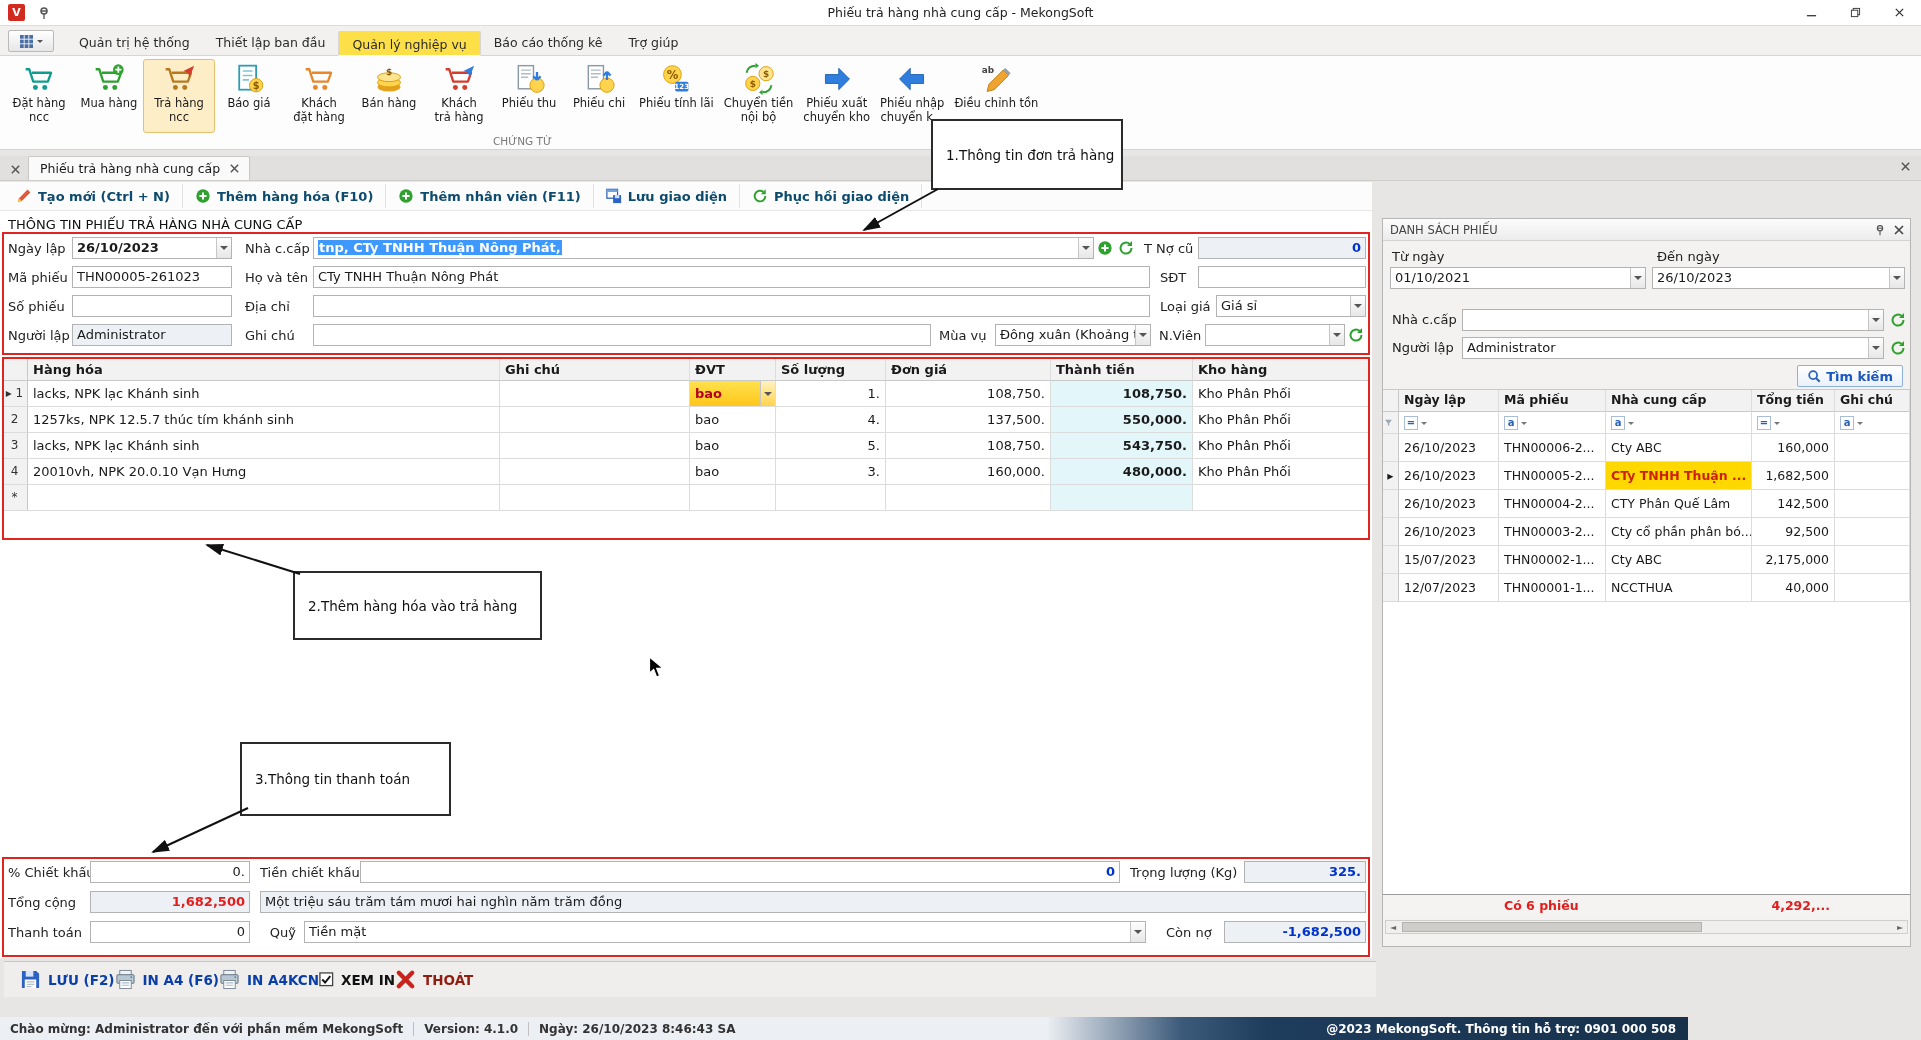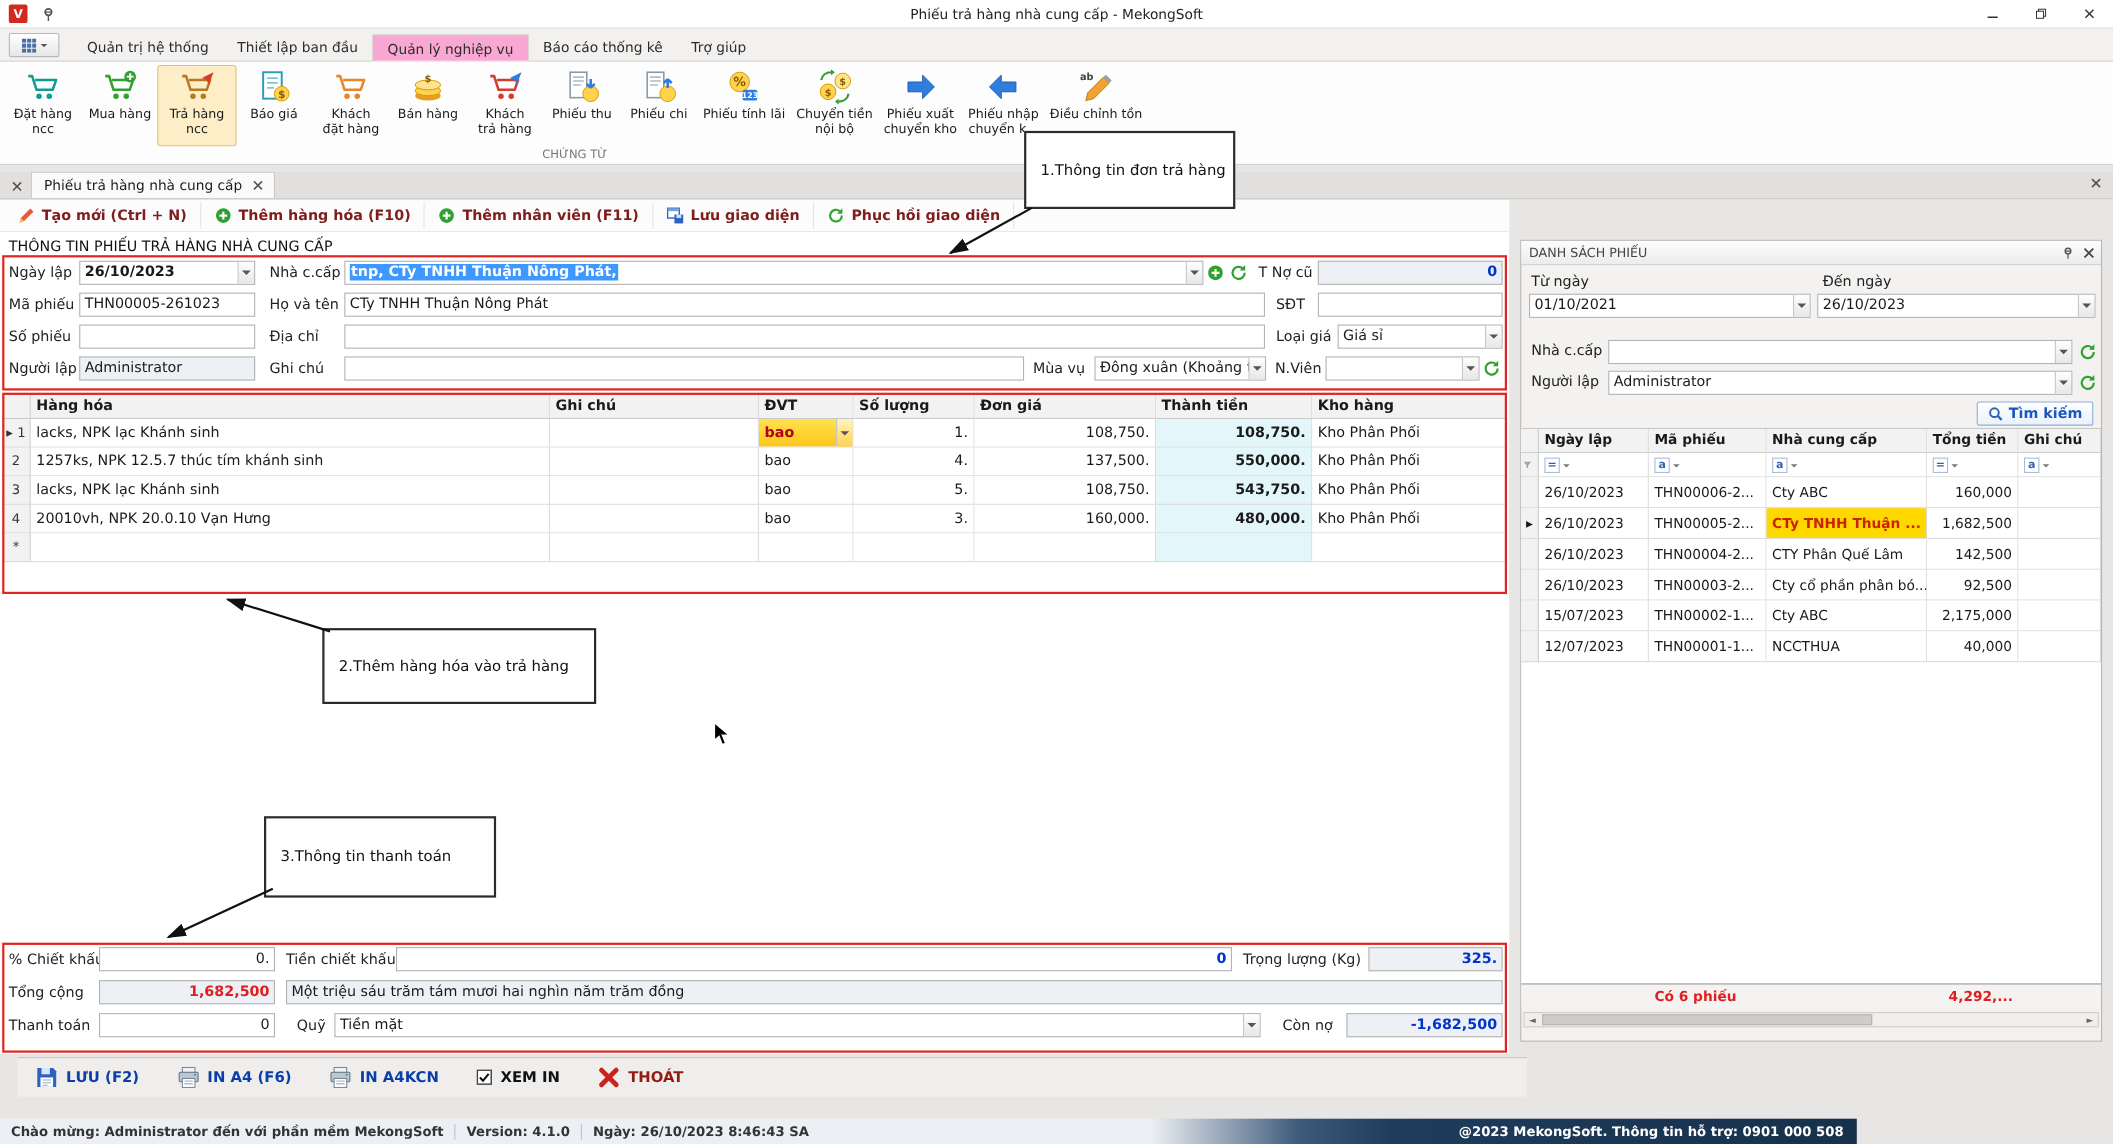--- a/index.html
+++ b/index.html
@@ -13,21 +13,21 @@
 .tb-pin{margin-left:12px;width:14px;height:14px;flex:none}
 .tb-title{position:absolute;left:0;right:0;text-align:center;font-size:12.5px;color:#222;pointer-events:none}
 .tb-controls{margin-left:auto;display:flex;height:100%}
 .tb-btn{width:44px;height:100%;display:flex;align-items:center;justify-content:center}
 .tb-btn svg{width:11px;height:11px}
 
 
 .menubar{position:absolute;left:0;top:26px;width:100%;height:30px;background:#f2f1ef;display:flex;align-items:flex-end;padding-left:8px;border-bottom:1px solid #d8d6d4;z-index:4}
 .app-btn{width:46px;height:22px;margin:0 12px 3px 0;border:1px solid #b9b9b9;border-radius:2px;background:linear-gradient(#fff,#e6e6e6);display:flex;align-items:center;justify-content:center;gap:4px;flex:none}
 .menu-tab{height:25px;line-height:25px;padding:0 13px;font-size:12.5px;color:#2b2b2b}
-.menu-tab.active{background:#f9a8d4;border:1px solid #d8d6d4;border-bottom:1px solid #fdfdfd;border-radius:2px 2px 0 0;margin-bottom:-1px}
+.menu-tab.active{background:#fde047;border:1px solid #d8d6d4;border-bottom:1px solid #fdfdfd;border-radius:2px 2px 0 0;margin-bottom:-1px}
 
 
 .ribbon{position:absolute;left:0;top:56px;width:100%;height:94px;background:#fdfdfd;border-bottom:1px solid #d5d3d1;z-index:3}
 .ribbon-items{display:flex;align-items:stretch;padding:4px 2px 0 4px;height:76px}
 .ribbon-item{min-width:70px;padding:3px 5px;display:flex;flex-direction:column;align-items:center;border-radius:2px}
 .ribbon-item.hl{background:#fdeec8;outline:1px solid #e6c06a}
 .ricon,.ricon svg{width:32px;height:32px;display:block}
 .rlbl{margin-top:2px;font-size:11.5px;line-height:1.18;text-align:center;white-space:pre-line;color:#1a1a1a}
 .ribbon-caption{position:absolute;top:79px;left:0;width:1045px;text-align:center;font-size:10.5px;color:#777}
 
@@ -35,21 +35,21 @@
 .tabbar{position:absolute;left:0;top:156px;width:100%;height:25px;background:#e2e0de;border-bottom:1px solid #cfcdca;display:flex;align-items:flex-end;z-index:3}
 .tab-close-all{width:22px;height:20px;margin:0 2px 1px 4px;display:flex;align-items:center;justify-content:center}
 .doc-tab{height:24px;background:#fafafa;border:1px solid #c9c7c4;border-bottom:none;display:flex;align-items:center;padding:0 9px 0 11px;font-size:12.5px;gap:9px;border-radius:2px 2px 0 0}
 .tab-close-right{position:absolute;right:7px;top:5px;width:14px;height:14px}
 .xicon svg{width:11px;height:11px;display:block}
 
 
 .left-pane{position:absolute;left:0;top:182px;width:1372px;height:776px;background:#fff}
 .atoolbar{position:absolute;left:0;top:0;width:100%;height:29px;background:#fcfcfc;border-bottom:1px solid #e8e8e8;display:flex;align-items:center;padding-left:4px}
 .abtn{display:flex;align-items:center;gap:6px;padding:0 12px;height:24px;border-right:1px solid #e4e4e4}
-.abtn .al{color:#7f1d1d;font-weight:bold;font-size:13px;white-space:nowrap}
+.abtn .al{color:#0c4a6e;font-weight:bold;font-size:13px;white-space:nowrap}
 .aicon,.aicon svg{width:16px;height:16px;display:block}
 .section-title{position:absolute;left:8px;top:35px;font-weight:normal;font-size:13px;color:#111}
 
 
 .form-area{position:absolute;left:8px;top:54px;width:1358px}
 .frow{display:flex;align-items:center;height:24px;margin-bottom:5px}
 .flabel{font-size:13px;color:#222;flex:none;white-space:nowrap}
 .editor{height:22px;border:1px solid #b3b3b3;background:#fff;display:flex;align-items:center;flex:none;overflow:hidden}
 .editor .val{flex:1;padding:0 4px;white-space:nowrap;overflow:hidden;font-size:13px;line-height:20px}
 .grow{flex:1 1 auto !important}
@@ -74,21 +74,21 @@
 .dgc.tt{background:#e3f6f9;font-weight:bold;text-align:right}
 .dgc.dvtcell{padding:0;display:flex;background:linear-gradient(#ffe14d,#ffc61a)}
 .dvtval{flex:1;padding:0 5px;color:#b3001e;font-weight:bold}
 .dd-gold{background:linear-gradient(#fff3c0,#ffd34d)}
 
 
 .payment{position:absolute;left:8px;top:678px;width:1358px}
 .prow{display:flex;align-items:center;height:24px;margin-bottom:6px}
 
 
-.bottom-bar{position:absolute;left:16px;top:961px;width:1372px;height:36px;background:#efeeec;border-top:1px solid #c8c6c4;display:flex;align-items:center;padding-left:16px;gap:34px;z-index:2}
+.bottom-bar{position:absolute;left:4px;top:961px;width:1372px;height:36px;background:#efeeec;border-top:1px solid #c8c6c4;display:flex;align-items:center;padding-left:16px;z-index:2}
 .bbtn{display:flex;align-items:center;gap:7px}
 .bbtn .bicon,.bbtn .bicon svg{width:21px;height:21px;display:block}
 .bbtn .bl{font-weight:bold;font-size:13.5px;color:#0a3ea8}
 .bbtn[data-name="xem-in-checkbox"] .bl{color:#111}
 .bbtn[data-name="xem-in-checkbox"] .bicon,.bbtn[data-name="xem-in-checkbox"] .bicon svg{width:15px;height:15px}
 .bbtn[data-name="thoat-button"] .bl{color:#8f1d12}
 
 
 .rpanel{position:absolute;left:1382px;top:218px;width:529px;height:729px;background:#f3f2f0;border:1px solid #b8b6b4;z-index:2}
 .rp-header{height:22px;display:flex;align-items:center;padding:0 5px 0 7px;background:linear-gradient(#fcfcfc,#ececec);border-bottom:1px solid #d5d3d1;font-size:11.5px;color:#444}

